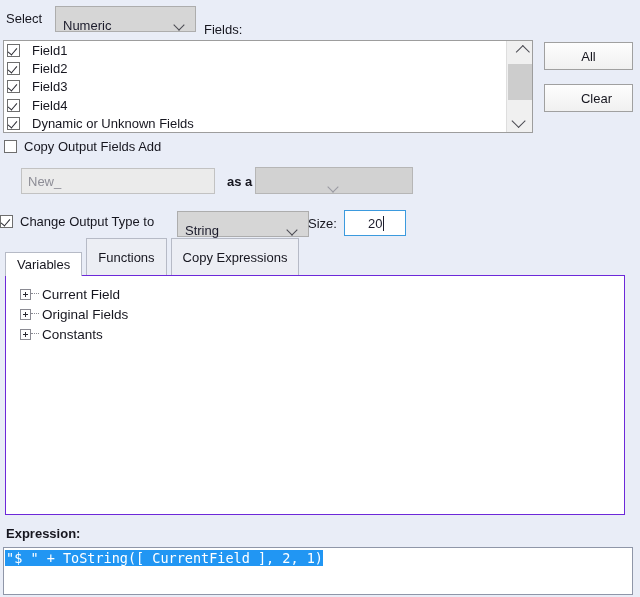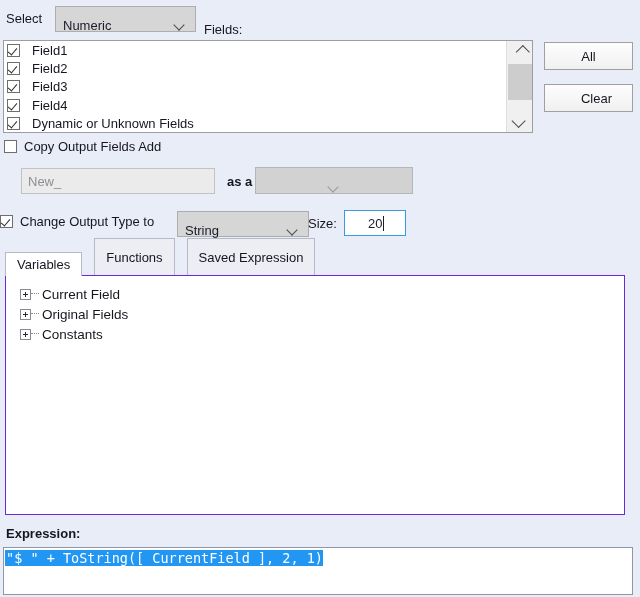--- a/index.html
+++ b/index.html
@@ -201,21 +201,21 @@
     height: 15px;
     background: #1b1b2b;
     margin-left: 1px;
   }
 
   
   #tab-strip {
     left: 5px; top: 252px; width: 620px; height: 24px;
     display: flex;
     align-items: flex-end;
-    gap: 12px;
+    gap: 4px;
   }
   .tab {
     height: 38px;
     padding: 0 11px;
     display: flex;
     align-items: center;
     font-size: 13px;
     color: #16161f;
     background: #eceef4;
     border: 1px solid #b6bac6;
@@ -391,21 +391,21 @@
 </div>
 
 <div class="abs" id="tab-strip">
   <div class="tab active">
     <span>Variables</span>
   </div>
   <div class="tab">
     <span>Functions</span>
   </div>
   <div class="tab">
-    <span>Saved Expression</span>
+    <span>Copy Expressions</span>
   </div>
 </div>
 
 <div class="abs" id="tab-panel">
   <div class="tree">
     <div class="tree-node">
       <span class="tree-toggle"></span>
       <span class="tree-dash"></span>
       <span class="tree-label">Current Field</span>
     </div>

